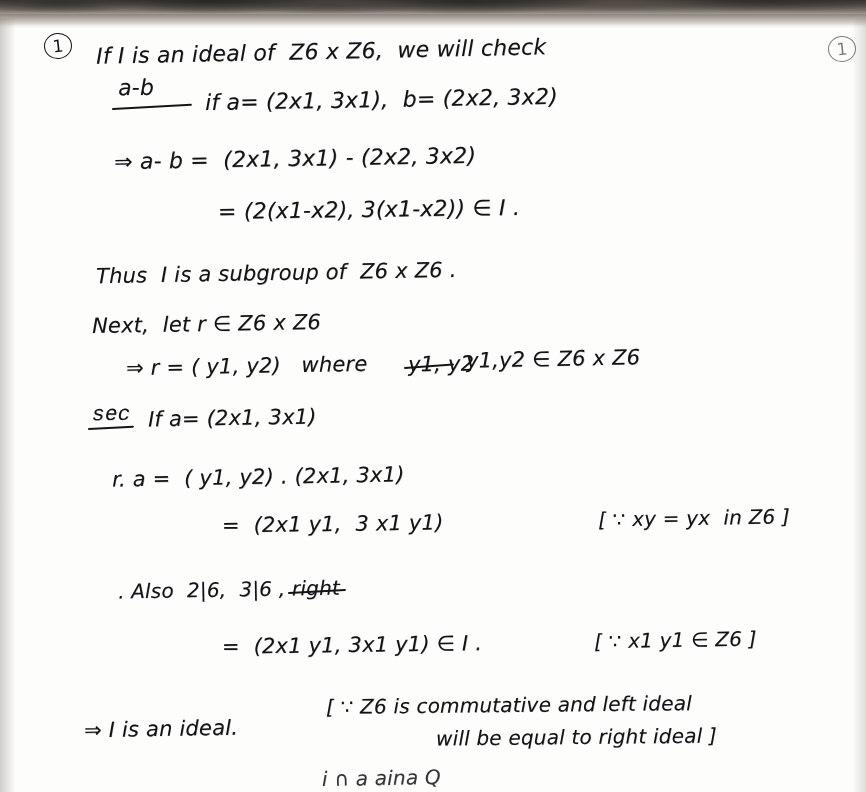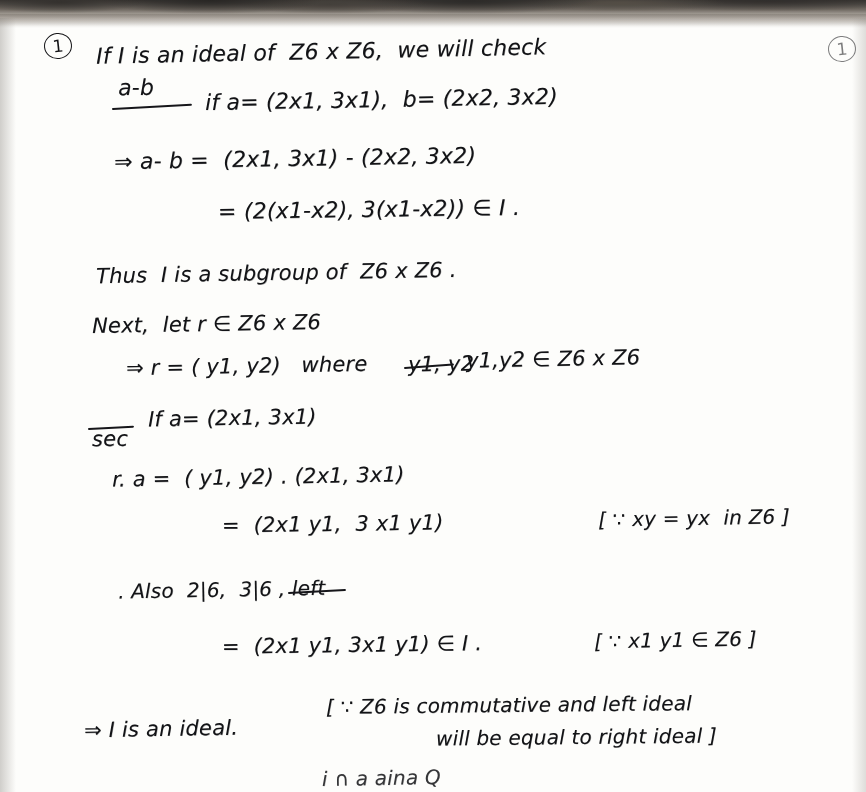--- a/index.html
+++ b/index.html
@@ -128,31 +128,31 @@
 
   <div class="hw ink s21" style="left:96px; top:262px; transform: rotate(-1deg);">Thus  I is a subgroup of  Z6 x Z6 .</div>
 
   <div class="hw ink s21" style="left:92px; top:313px; transform: rotate(-1deg);">Next,  let r ∈ Z6 x Z6</div>
 
   <div class="hw ink s21" style="left:126px; top:355px; transform: rotate(-1deg);">⇒ r = ( y1, y2)   where</div>
   <div class="hw ink s21" style="left:408px; top:353px; transform: rotate(-1deg);">y1, y2</div>
   <div class="strike thin" style="left:404px; top:367px; width:50px; transform: rotate(-4deg);"></div>
   <div class="hw ink s21" style="left:466px; top:348px; transform: rotate(-1.2deg);">y1,y2 ∈ Z6 x Z6</div>
 
-  <div class="hw ink s21" style="left:92px; top:428px; transform: rotate(-1deg);">sec</div>
+  <div class="hw ink s21" style="left:92px; top:404px; transform: rotate(-1deg); font-family: Liberation Mono, monospace;">sec</div>
   <div class="strike thin" style="left:88px; top:428px; width:46px; transform: rotate(-3deg);"></div>
   <div class="hw ink s21" style="left:148px; top:407px; transform: rotate(-1deg);">If a= (2x1, 3x1)</div>
 
   <div class="hw ink s21" style="left:112px; top:466px; transform: rotate(-1deg);">r. a =  ( y1, y2) . (2x1, 3x1)</div>
 
   <div class="hw ink s21" style="left:222px; top:513px; transform: rotate(-0.8deg);">=  (2x1 y1,  3 x1 y1)</div>
   <div class="hw ink s20" style="left:598px; top:508px; transform: rotate(-1deg);">[ ∵ xy = yx  in Z6 ]</div>
 
   <div class="hw ink s20" style="left:118px; top:580px; transform: rotate(-1deg);">. Also  2|6,  3|6 ,</div>
-  <div class="hw ink s20" style="left:292px; top:578px; transform: rotate(-1deg);">left</div>
+  <div class="hw ink s20" style="left:292px; top:578px; transform: rotate(-1deg);">right</div>
   <div class="strike thin" style="left:288px; top:592px; width:58px; transform: rotate(-3deg);"></div>
 
   <div class="hw ink s21" style="left:222px; top:634px; transform: rotate(-0.8deg);">=  (2x1 y1, 3x1 y1) ∈ I .</div>
   <div class="hw ink s20" style="left:594px; top:630px; transform: rotate(-1deg);">[ ∵ x1 y1 ∈ Z6 ]</div>
 
   <div class="hw ink s21" style="left:84px; top:718px; transform: rotate(-1deg);">⇒ I is an ideal.</div>
   <div class="hw ink s20" style="left:326px; top:695px; transform: rotate(-0.6deg);">[ ∵ Z6 is commutative and left ideal</div>
   <div class="hw ink s20" style="left:436px; top:727px; transform: rotate(-0.6deg);">will be equal to right ideal ]</div>
 
   <div class="hw ink s20" style="left:322px; top:768px; transform: rotate(-1deg); opacity:.85;">i ∩ a aina Q</div>

